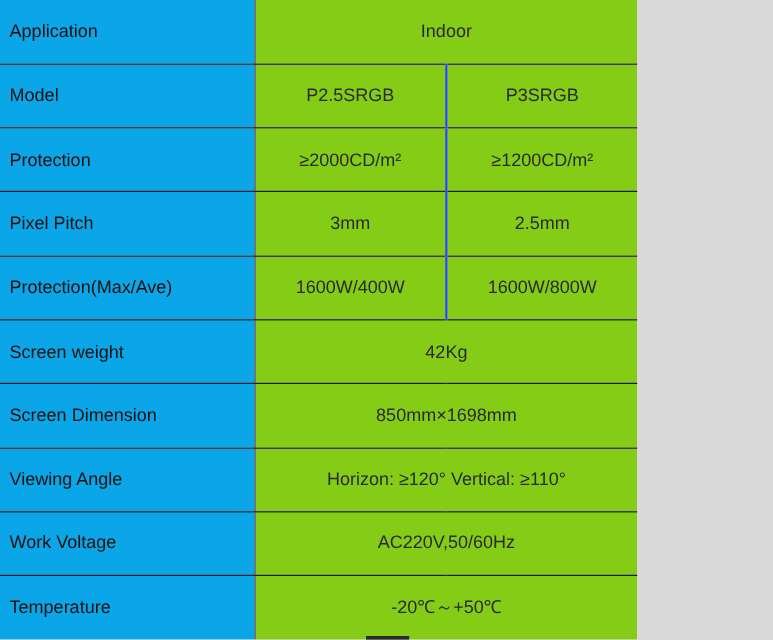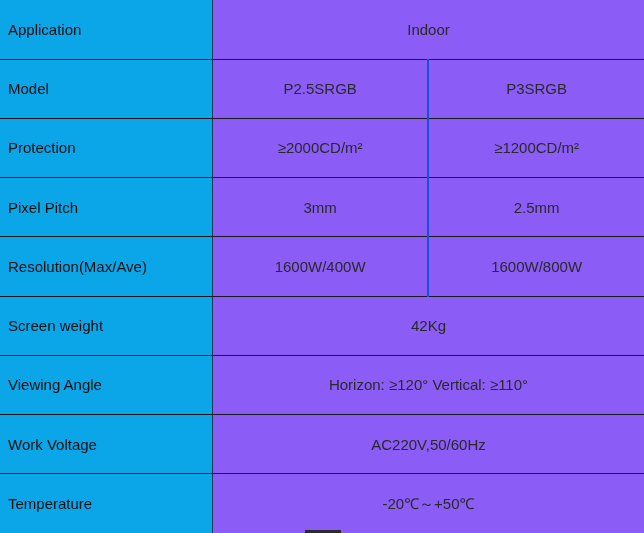--- a/index.html
+++ b/index.html
@@ -9,21 +9,21 @@
     background: #d9d9d9;
   }
   body {
     width: 644px;
     height: 533px;
     overflow: hidden;
     font-family: "Liberation Sans", sans-serif;
   }
 
   #spec-table {
-    width: 644px;
+    width: 531px;
     height: 533px;
     border-collapse: collapse;
     table-layout: fixed;
   }
 
   #spec-table tr {
     height: 41px;
   }
 
   #spec-table td {
@@ -56,21 +56,21 @@
   #spec-table tr:first-child td {
     border-top: none;
   }
   #spec-table tr:last-child td {
     border-bottom: none;
     margin-top: 26px;
   }
 
   
   #spec-table td.value-cell {
-    background: #8b5cf6;
+    background: #84cc16;
     color: #2a2a2a;
     text-align: center;
     border-right: none;
     border-left: 1px solid #1a1a1a;
   }
   #spec-table td.value-cell.split-left {
     border-right: 2px solid #1d4ed8;
     width: 218px;
   }
   #spec-table td.value-cell.split-right {
@@ -108,27 +108,31 @@
         <td class="label-cell">Protection</td>
         <td class="value-cell split-left">≥2000CD/m²</td>
         <td class="value-cell split-right">≥1200CD/m²</td>
       </tr>
       <tr>
         <td class="label-cell">Pixel Pitch</td>
         <td class="value-cell split-left">3mm</td>
         <td class="value-cell split-right">2.5mm</td>
       </tr>
       <tr>
-        <td class="label-cell">Resolution(Max/Ave)</td>
+        <td class="label-cell">Protection(Max/Ave)</td>
         <td class="value-cell split-left">1600W/400W</td>
         <td class="value-cell split-right">1600W/800W</td>
       </tr>
       <tr>
         <td class="label-cell">Screen weight</td>
         <td class="value-cell" colspan="2">42Kg</td>
+      </tr>
+      <tr>
+        <td class="label-cell">Screen Dimension</td>
+        <td class="value-cell" colspan="2">850mm×1698mm</td>
       </tr>
       <tr>
         <td class="label-cell">Viewing Angle</td>
         <td class="value-cell" colspan="2">Horizon: ≥120° Vertical: ≥110°</td>
       </tr>
       <tr>
         <td class="label-cell">Work Voltage</td>
         <td class="value-cell" colspan="2">AC220V,50/60Hz</td>
       </tr>
       <tr>

